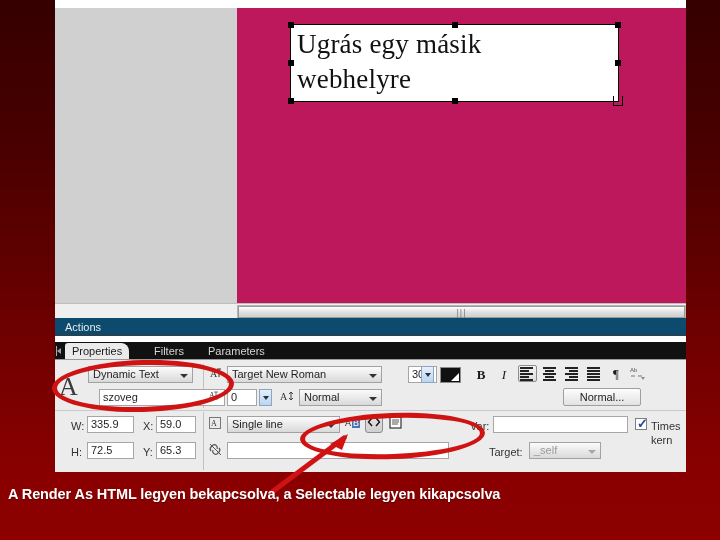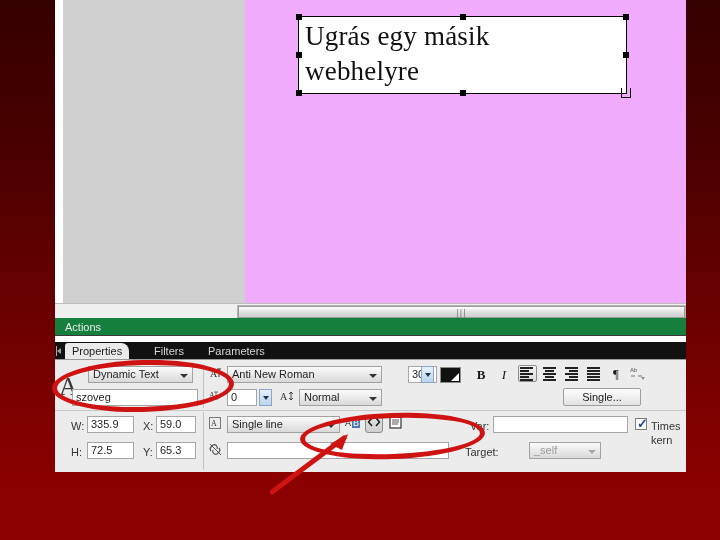--- a/index.html
+++ b/index.html
@@ -16,23 +16,22 @@
   
   #flash-window {
     position: absolute;
     left: 55px; top: 0px; width: 631px; height: 472px;
     background: #ffffff;
     overflow: hidden;
   }
 
   
   #doc-area {
-    position: absolute; left: 0; top: 0; width: 631px; height: 303px;
-    background: #f0abfc;
-    margin-left: 8px;
+    position: absolute; left: 0; top: 8px; width: 631px; height: 303px;
+    background: #be185d;
   }
   #grey-strip {
     position: absolute; left: 0; top: 0; width: 182px; height: 303px;
     background: #d0d0d0;
   }
 
   
   #text-object {
     position: absolute;
     left: 235px; top: 16px; width: 329px; height: 78px;
@@ -99,21 +98,21 @@
   }
 
   #grey-gap {
     position: absolute; left: 0; top: 319px; width: 631px; height: 5px;
     background: #c8c8c8; border-top: 1px solid #8f8f8f; border-bottom: 1px solid #555;
   }
 
   
   #actions-bar {
     position: absolute; left: 0; top: 318px; width: 631px; height: 18px;
-    background: #15803d;
+    background: #0c4a6e;
     border-bottom: 1px solid #3a3a3a;
   }
   #actions-bar .label {
     color: #e9e9e9; font-size: 11px; line-height: 18px; padding-left: 10px;
   }
 
   
   #props-panel {
     position: absolute; left: 0; top: 342px; width: 631px; height: 130px;
     background: #e7e7e7;
@@ -335,21 +334,21 @@
           <span class="caret"></span>
         </div>
 
         <div class="ticon" style="left:152px; top:6px;">
           <svg width="15" height="15" viewBox="0 0 15 15" aria-hidden="true">
             <text x="2" y="11" font-size="10" font-family="Liberation Serif, serif" fill="#333">A</text>
             <path d="M11 3 L11 11 M9 3 L13 3" stroke="#333" stroke-width="1" fill="none"></path>
           </svg>
         </div>
         <div class="combo" style="left:172px; top:6px; width:155px;">
-          <span>Anti New Roman</span>
+          <span>Target New Roman</span>
           <span class="caret"></span>
         </div>
 
         <div class="fld" style="left:337px; top:6px; width:29px;margin-left:16px;">30</div>
         <div class="spinner" style="left:366px; top:6px;">
           <span class="caret"></span>
         </div>
 
         <div id="color-swatch" style="position:absolute; left:385px; top:7px;">
           <span id="color-swatch-caret"></span>
@@ -389,21 +388,21 @@
         </div>
         <div class="tbtn" style="left:552px; top:4px; font-family:'Liberation Serif',serif; font-size:13px;">¶</div>
         <div class="ticon" style="left:574px; top:5px;">
           <svg width="17" height="15" viewBox="0 0 17 15" aria-hidden="true">
             <text x="1" y="7" font-size="6" font-family="Liberation Sans, sans-serif" fill="#555">Ab</text>
             <path d="M2 11 L6 11 M9 11 L13 11" stroke="#777" stroke-width="1"></path>
             <path d="M12 12 l4 0 l-2 3 z" fill="#8b8b8b"></path>
           </svg>
         </div>
 
-        <div class="fld" style="left:17px; top:29px; width:126px;">szoveg</div>
+        <div class="fld" style="left:44px; top:29px; width:126px;">szoveg</div>
 
         <div class="ticon" style="left:152px; top:29px;">
           <svg width="15" height="15" viewBox="0 0 15 15" aria-hidden="true">
             <text x="1" y="9" font-size="8" font-family="Liberation Serif, serif" fill="#333">A</text>
             <path d="M8 3 L8 10 M6 3 L10 3 M6 10 L10 10" stroke="#555" stroke-width="0.8" fill="none"></path>
           </svg>
         </div>
         <div class="fld" style="left:172px; top:29px; width:30px;">0</div>
         <div class="spinner" style="left:204px; top:29px;">
           <span class="caret"></span>
@@ -414,21 +413,21 @@
             <text x="0" y="11" font-size="10" font-family="Liberation Serif, serif" fill="#333">A</text>
             <path d="M11 3 L11 11 M9 5 L11 3 L13 5 M9 9 L11 11 L13 9" stroke="#333" stroke-width="0.9" fill="none"></path>
           </svg>
         </div>
         <div class="combo" style="left:244px; top:29px; width:83px;">
           <span>Normal</span>
           <span class="caret"></span>
         </div>
 
 
-        <div class="btn" style="left:508px; top:28px; width:78px;">Single...</div>
+        <div class="btn" style="left:508px; top:28px; width:78px;">Normal...</div>
 
         <div class="lbl" style="left:16px; top:59px;">W:</div>
         <div class="fld" style="left:32px; top:56px; width:47px;">335.9</div>
         <div class="lbl" style="left:88px; top:59px;">X:</div>
         <div class="fld" style="left:101px; top:56px; width:40px;">59.0</div>
 
         <div class="lbl" style="left:16px; top:85px;">H:</div>
         <div class="fld" style="left:32px; top:82px; width:47px;">72.5</div>
         <div class="lbl" style="left:88px; top:85px;">Y:</div>
         <div class="fld" style="left:101px; top:82px; width:40px;">65.3</div>
@@ -474,32 +473,33 @@
 
         <div class="ticon" style="left:152px; top:82px;">
           <svg width="15" height="15" viewBox="0 0 15 15" aria-hidden="true">
             <path d="M3 9 a3 3 0 0 1 0-4 l2-2 a3 3 0 0 1 4 4" stroke="#555" stroke-width="1.2" fill="none"></path>
             <path d="M11 6 a3 3 0 0 1 0 4 l-2 2 a3 3 0 0 1-4-4" stroke="#555" stroke-width="1.2" fill="none"></path>
             <path d="M2 2 L13 13" stroke="#555" stroke-width="1"></path>
           </svg>
         </div>
         <div class="fld" style="left:172px; top:82px; width:222px;"></div>
 
-        <div class="lbl" style="left:410px; top:85px;">Target:</div>
+        <div class="lbl" style="left:434px; top:85px;">Target:</div>
         <div class="combo disabled" style="left:474px; top:82px; width:72px;">
           <span>_self</span>
           <span class="caret"></span>
         </div>
 
       </div>
     </div>
   </div>
 
   <div class="ellipse" id="ellipse-left"></div>
   <div class="ellipse" id="ellipse-right"></div>
 
   <svg id="arrow-svg" viewBox="0 0 130 78">
     <path d="M2 74 L74 20" stroke="#cf1313" stroke-width="5" fill="none" stroke-linecap="round"></path>
     <path d="M78 16 L60 26 L72 32 Z" fill="#cf1313"></path>
   </svg>
 
+  <div id="caption">A Render As HTML legyen bekapcsolva, a Selectable legyen kikapcsolva</div>
 
 </div>
 
 </body></html>

